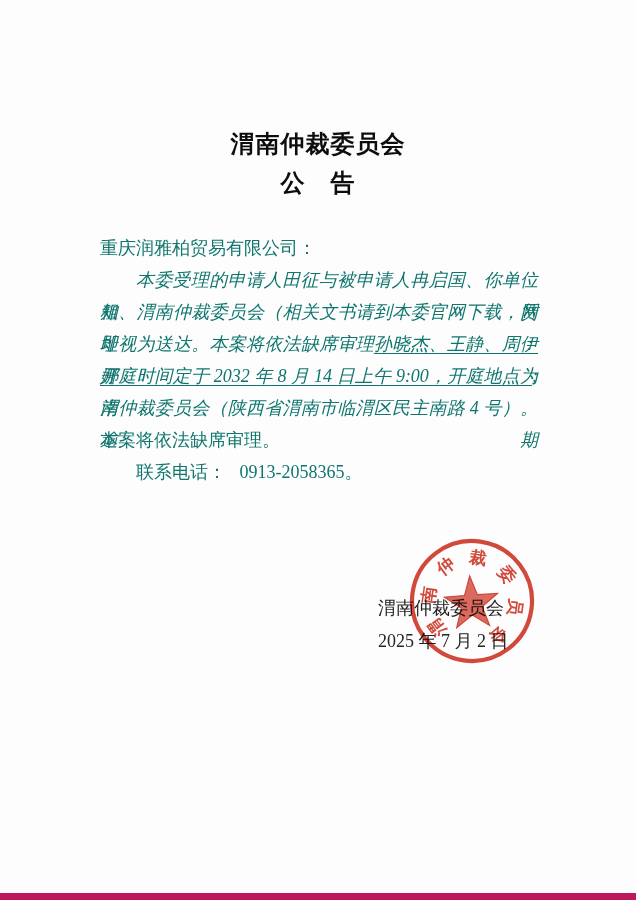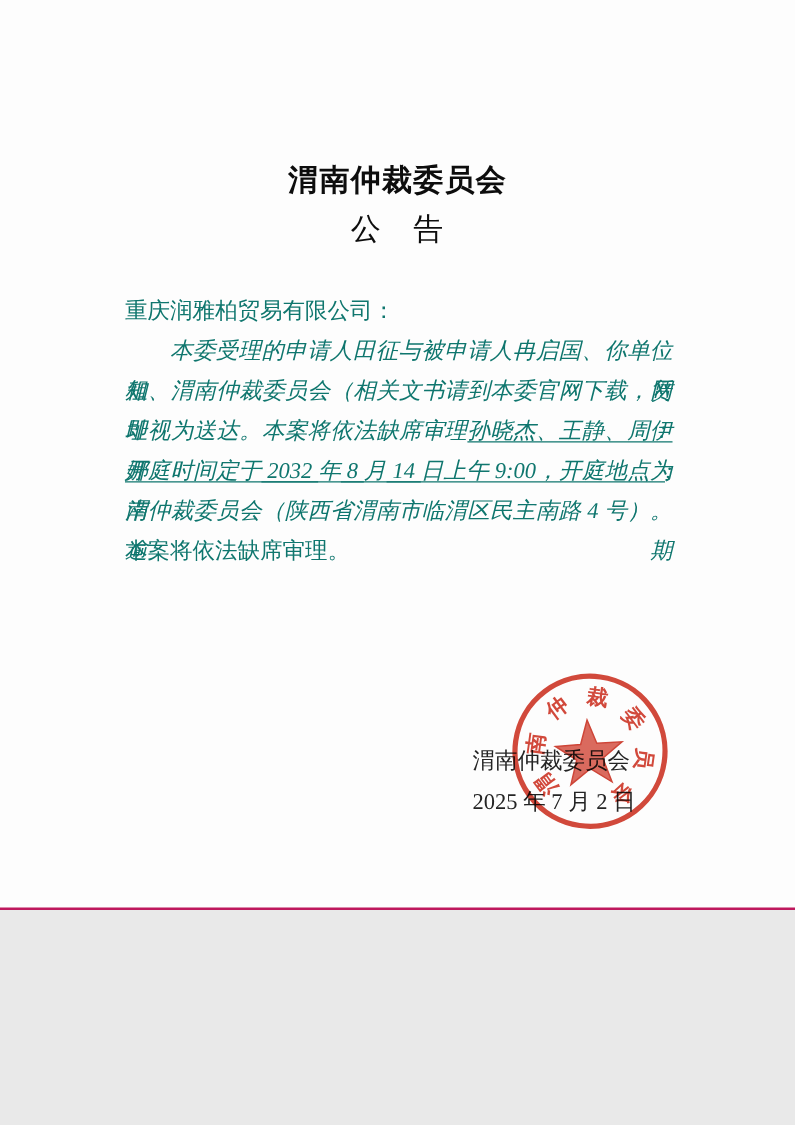--- a/index.html
+++ b/index.html
@@ -2,38 +2,38 @@
 <html><head>
 <meta charset="utf-8">
 <style>
   html,body{margin:0;padding:0;}
   body{
     background:#e9e9e9;
     font-family:"Liberation Serif","DejaVu Serif",serif;
   }
   .page{
     position:relative;
-    width:636px;height:728px;
+    width:636px;height:900px;
     margin:0 auto;
     background:#fdfdfd;
     color:#242424;
     overflow:hidden;
-    border-bottom:2px solid #be185d;
+    border-bottom:7px solid #be185d;
     box-sizing:border-box;
   }
   .org-title{
     position:absolute;top:128px;left:0;width:636px;
     text-align:center;
     font-size:24px;font-weight:700;color:#0d0d0d;
     letter-spacing:1px;
   }
   .doc-title{
     position:absolute;top:167px;left:0;width:636px;
     text-align:center;
-    font-size:24px;font-weight:400;color:#0d0d0d;
+    font-size:24px;font-weight:700;color:#0d0d0d;
     letter-spacing:1px;
   }
   .body-lines{
     position:absolute;left:100px;top:232px;width:438px;
   }
   .line{
     height:32px;line-height:32px;
     font-size:18px;
     color:#0f766e;
     white-space:pre-wrap;
@@ -82,20 +82,21 @@
   <div class="doc-title">公　告</div>
 
   <div class="body-lines">
       <div class="line"><span>重庆润雅柏贸易有限公司：</span></div>
       <div class="line j indent"><span>本委受理的申请人田征与被申请人冉启国、你单位租赁</span></div>
       <div class="line j"><span>知、渭南仲裁委员会（相关文书请到本委官网下载，网址：</span></div>
       <div class="line j"><span>即视为送达。本案将依法缺席审理</span><span class="u">孙晓杰、王静、周伊娜</span><span>;</span></div>
       <div class="line j"><span>开庭时间定于</span><span class="u"> 2032 </span><span>年</span><span class="u"> 8 </span><span>月</span><span class="u"> 14 </span><span>日上午 9:00，开庭地点为渭</span></div>
       <div class="line j"><span>南仲裁委员会（陕西省渭南市临渭区民主南路 4 号）。逾期</span></div>
       <div class="line"><span>本案将依法缺席审理。</span></div>
+      <div class="line indent"><span>联系电话：&nbsp;&nbsp;&nbsp;0913-2058365。</span></div>
     </div>
 
   <div class="signature-org">渭南仲裁委员会</div>
   <div class="signature-date">2025 年 7 月 2 日</div>
 
   <svg class="seal" viewBox="-80 -80 160 160" xmlns="http://www.w3.org/2000/svg">
     <g transform="rotate(8)" fill="none">
       <circle cx="0" cy="0" r="60" stroke="#d0392a" stroke-width="4.2"></circle>
       <path transform="translate(0,3) rotate(-12)" d="M0,-28 L6.47,-8.90 L26.63,-8.65 L10.46,3.40 L16.46,22.65 L0,11 L-16.46,22.65 L-10.46,3.40 L-26.63,-8.65 L-6.47,-8.90 Z" fill="#d0392a" fill-opacity="0.82" stroke="#cc3526" stroke-width="1.2"></path>
       <g fill="#d0392a" font-size="17" text-anchor="middle">

